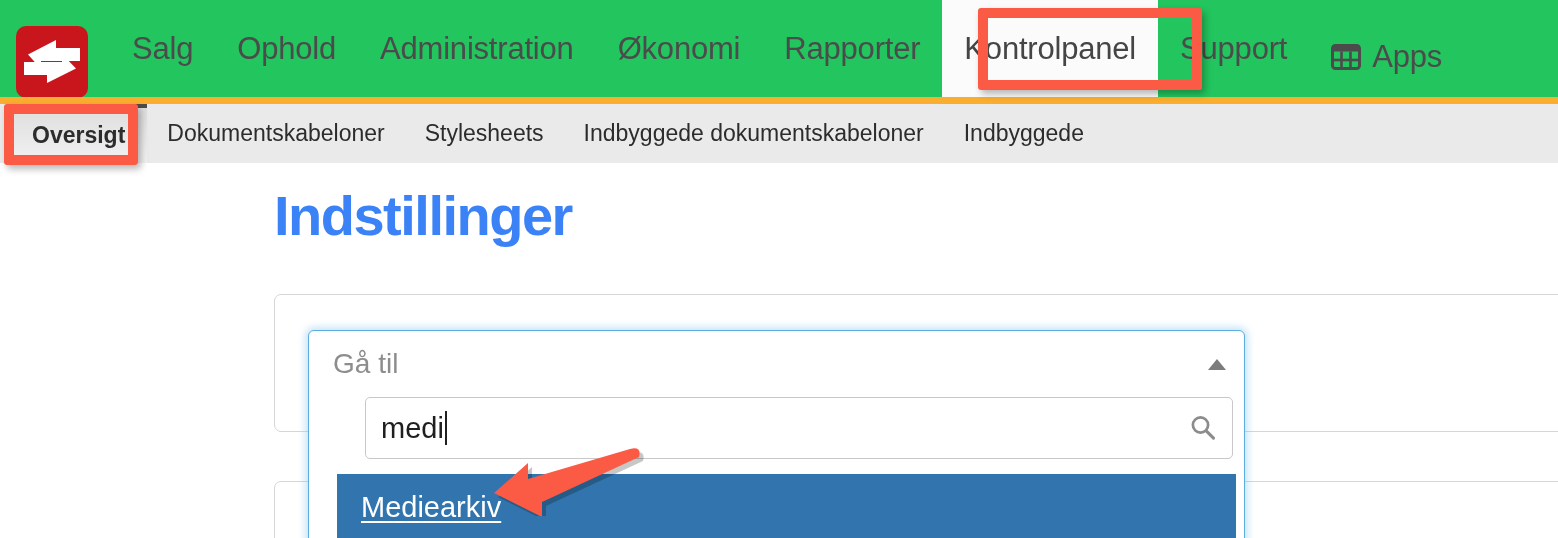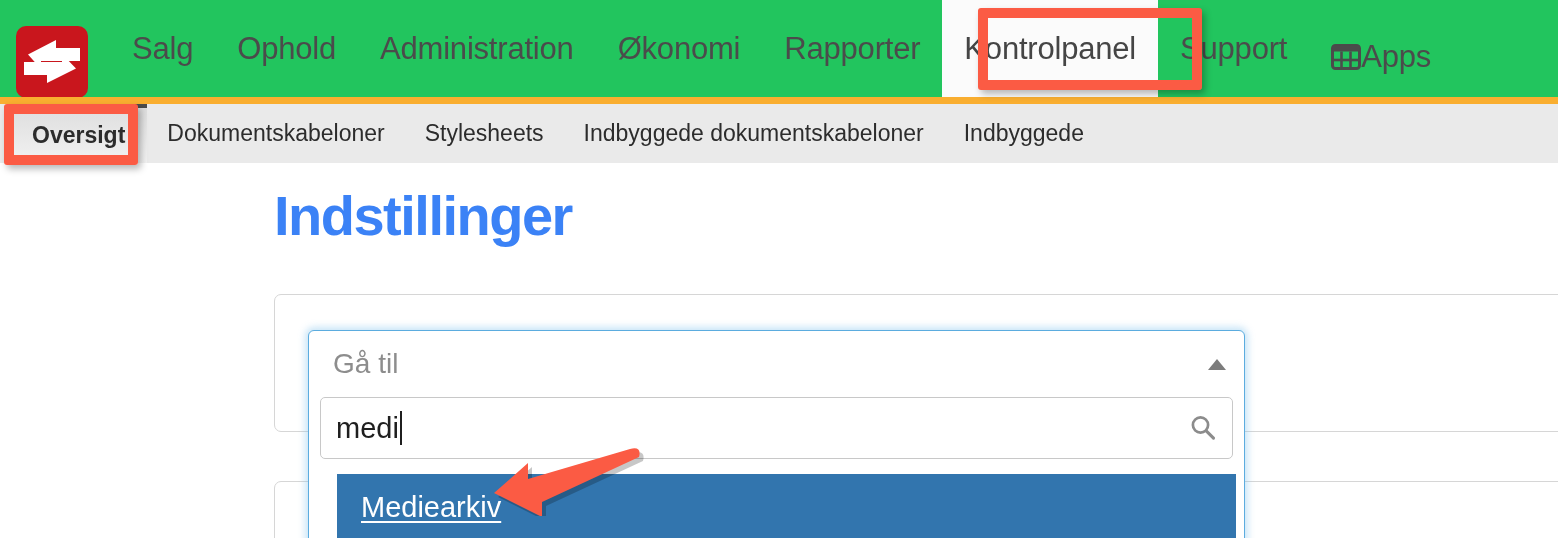--- a/index.html
+++ b/index.html
@@ -41,20 +41,21 @@
     line-height: 98px;
     cursor: pointer;
   }
   .navitem.boxed {
     color: #454545;
     background: #fbfbfb;
   }
   #apps-item {
     display: flex;
     align-items: center;
+    gap: 11px;
     padding: 16px 18px 0 22px;
     line-height: normal;
     height: 98px;
   }
   #apps-icon { width: 30px; height: 30px; flex: 0 0 auto; display:block; }
 
   
   #orange-rule {
     position: absolute;
     left: 0; top: 97px;
@@ -140,20 +141,21 @@
     padding: 0 11px 7px 11px;
   }
   #dd-searchbox {
     height: 62px;
     border: 1px solid #c8c8c8;
     border-radius: 5px;
     background: #fff;
     display: flex;
     align-items: center;
     padding: 0 14px 0 15px;
+    margin-left: 45px;
   }
   #dd-searchtext {
     flex: 1 1 auto;
     font-size: 29px;
     color: #1f1f1f;
     position: relative;
     white-space: pre;
   }
   #dd-caretbar {
     display: inline-block;

